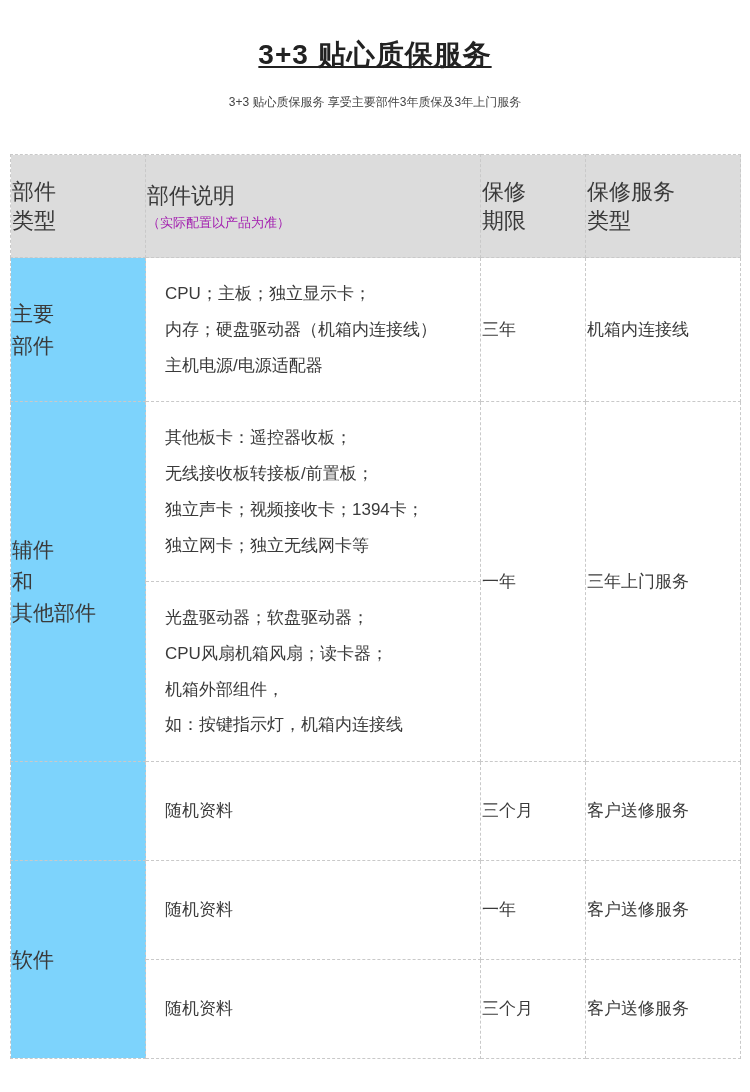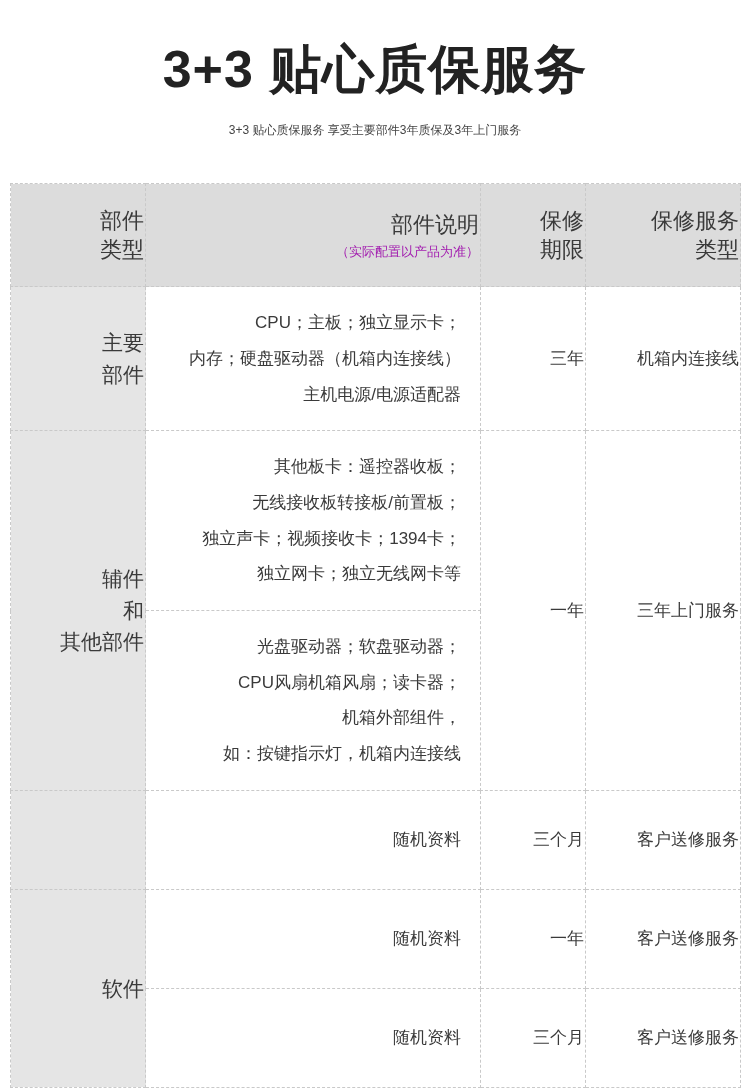--- a/index.html
+++ b/index.html
@@ -18,45 +18,46 @@
     width: 750px;
     height: 1092px;
     position: relative;
     box-sizing: border-box;
   }
   .header {
     padding-top: 38px;
     text-align: center;
   }
   .main-title {
-    font-size: 52px;
+    font-size: 28px;
     font-weight: bold;
     color: #222222;
     letter-spacing: 1px;
     line-height: 1.2;
     margin: 0;
+    text-decoration: underline;
   }
   .sub-title {
     font-size: 12px;
     color: #444444;
     margin-top: 22px;
     line-height: 1.4;
     font-weight: normal;
   }
   .table-wrap {
     margin: 44px 10px 0 10px;
   }
   table.warranty {
     width: 730px;
     border-collapse: collapse;
     table-layout: fixed;
   }
   table.warranty td, table.warranty th {
     border: 1px dashed #c9c9c9;
-    text-align: right;
+    text-align: left;
     vertical-align: middle;
     font-weight: normal;
     color: #3a3a3a;
   }
   .col-type  { width: 135px; }
   .col-desc  { width: 335px; }
   .col-term  { width: 105px; }
   .col-serv  { width: 155px; }
 
   thead td {
@@ -68,21 +69,21 @@
     line-height: 1.35;
   }
   thead td .note {
     display: block;
     font-size: 13px;
     font-weight: normal;
     color: #a21caf;
     margin-top: 4px;
   }
   .cat-cell {
-    background: #e5e5e5;
+    background: #7dd3fc;
     font-size: 21px;
     font-weight: bold;
     color: #2e2e2e;
     line-height: 1.5;
   }
   .desc-cell {
     font-size: 17px;
     line-height: 2.1;
     padding: 18px 19px;
     color: #3a3a3a;

